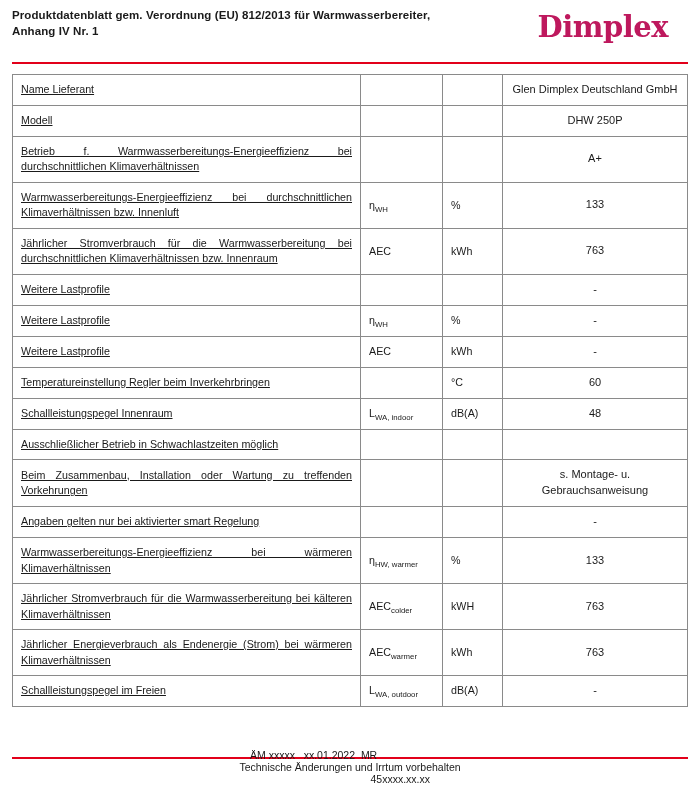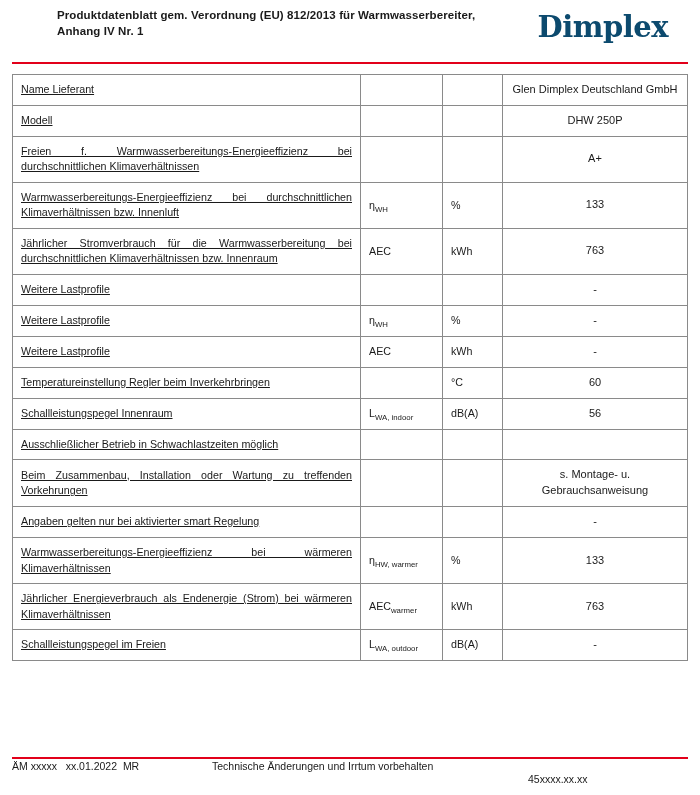--- a/index.html
+++ b/index.html
@@ -31,24 +31,23 @@
     padding-top: 8px;
     height: 56px;
     box-sizing: border-box;
   }
   .doc-title {
     font-size: 11.5px;
     font-weight: bold;
     line-height: 1.35;
     max-width: 430px;
     letter-spacing: 0.1px;
-    margin-left: 45px;
   }
   .logo {
-    color: #0c4a6e;
+    color: #be185d;
     font-family: "DejaVu Serif", serif;
     font-weight: bold;
     font-size: 29px;
     letter-spacing: -0.5px;
     padding-right: 20px;
     padding-top: 2px;
     white-space: nowrap;
   }
 
   
@@ -94,24 +93,25 @@
   
   .footer {
     position: absolute;
     left: 12px;
     right: 12px;
     bottom: 10px;
     display: flex;
     align-items: center;
     font-size: 10.5px;
     color: #1a1a1a;
+    flex-direction: column;
   }
   .footer .f-left  { width: 200px; white-space: pre; }
   .footer .f-mid   { flex: 1; text-align: left; }
-  .footer .f-right { width: 160px; text-align: left; margin-top: 26px; }
+  .footer .f-right { width: 160px; text-align: right; }
 </style>
 </head>
 <body>
 
 <div class="page">
 
   <div class="header">
     <div class="doc-title">Produktdatenblatt gem. Verordnung (EU) 812/2013 für Warmwasserbereiter, Anhang IV Nr. 1</div>
     <div class="logo">Dimplex</div>
   </div>
@@ -132,21 +132,21 @@
           <td class="c-unit"></td>
           <td class="c-val valsmall">Glen Dimplex Deutschland GmbH</td>
         </tr>
         <tr>
           <td class="c-label justify">Modell</td>
           <td class="c-sym"></td>
           <td class="c-unit"></td>
           <td class="c-val valsmall">DHW 250P</td>
         </tr>
         <tr>
-          <td class="c-label justify">Freien f. Warmwasserbereitungs-Energieeffizienz bei durchschnittlichen Klimaverhältnissen</td>
+          <td class="c-label justify">Betrieb f. Warmwasserbereitungs-Energieeffizienz bei durchschnittlichen Klimaverhältnissen</td>
           <td class="c-sym"></td>
           <td class="c-unit"></td>
           <td class="c-val valsmall">A+</td>
         </tr>
         <tr>
           <td class="c-label justify">Warmwasserbereitungs-Energieeffizienz bei durchschnittlichen Klimaverhältnissen bzw. Innenluft</td>
           <td class="c-sym"><span>η</span><span class="sub">WH</span></td>
           <td class="c-unit">%</td>
           <td class="c-val valsmall">133</td>
         </tr>
@@ -177,21 +177,21 @@
         <tr>
           <td class="c-label justify">Temperatureinstellung Regler beim Inverkehrbringen</td>
           <td class="c-sym"></td>
           <td class="c-unit">°C</td>
           <td class="c-val valsmall">60</td>
         </tr>
         <tr>
           <td class="c-label justify">Schallleistungspegel Innenraum</td>
           <td class="c-sym"><span>L</span><span class="sub">WA, indoor</span></td>
           <td class="c-unit">dB(A)</td>
-          <td class="c-val valsmall">56</td>
+          <td class="c-val valsmall">48</td>
         </tr>
         <tr>
           <td class="c-label justify">Ausschließlicher Betrieb in Schwachlastzeiten möglich</td>
           <td class="c-sym"></td>
           <td class="c-unit"></td>
           <td class="c-val valsmall"></td>
         </tr>
         <tr>
           <td class="c-label justify">Beim Zusammenbau, Installation oder Wartung zu treffenden Vorkehrungen</td>
           <td class="c-sym"></td>
@@ -202,20 +202,26 @@
           <td class="c-label justify">Angaben gelten nur bei aktivierter smart Regelung</td>
           <td class="c-sym"></td>
           <td class="c-unit"></td>
           <td class="c-val valsmall">-</td>
         </tr>
         <tr>
           <td class="c-label justify">Warmwasserbereitungs-Energieeffizienz bei wärmeren Klimaverhältnissen</td>
           <td class="c-sym"><span>η</span><span class="sub">HW, warmer</span></td>
           <td class="c-unit">%</td>
           <td class="c-val valsmall">133</td>
+        </tr>
+        <tr>
+          <td class="c-label justify">Jährlicher Stromverbrauch für die Warmwasserbereitung bei kälteren Klimaverhältnissen</td>
+          <td class="c-sym"><span>AEC</span><span class="sub">colder</span></td>
+          <td class="c-unit">kWH</td>
+          <td class="c-val valsmall">763</td>
         </tr>
         <tr>
           <td class="c-label justify">Jährlicher Energieverbrauch als Endenergie (Strom) bei wärmeren Klimaverhältnissen</td>
           <td class="c-sym"><span>AEC</span><span class="sub">warmer</span></td>
           <td class="c-unit">kWh</td>
           <td class="c-val valsmall">763</td>
         </tr>
         <tr>
           <td class="c-label justify">Schallleistungspegel im Freien</td>
           <td class="c-sym"><span>L</span><span class="sub">WA, outdoor</span></td>

